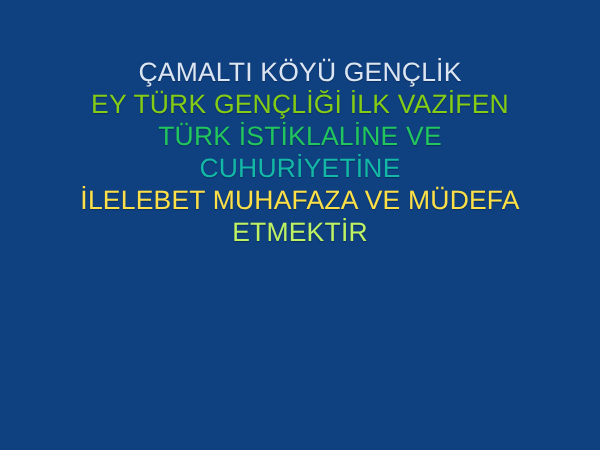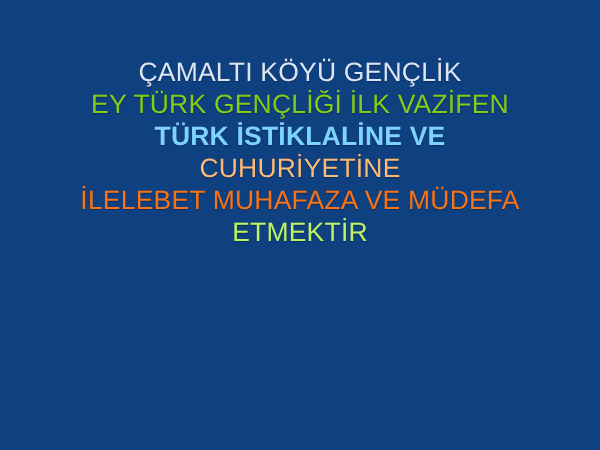--- a/index.html
+++ b/index.html
@@ -40,19 +40,19 @@
   }
 </style>
 </head>
 <body style="background: rgb(15, 64, 128);">
 
 <div class="slide" style="background: rgb(15, 64, 128);">
 
   <div class="text-block">
     <span class="text-line" style="color: rgb(220, 230, 242);">ÇAMALTI KÖYÜ GENÇLİK</span>
     <span class="text-line" style="color: #84cc16;">EY TÜRK GENÇLİĞİ İLK VAZİFEN</span>
-    <span class="text-line" style="color: #7dd3fc; font-weight: bold;">TÜRK İSTİKLALİNE VE</span>
-    <span class="text-line" style="color: #fdba74;">CUHURİYETİNE</span>
-    <span class="text-line" style="color: #f97316;">İLELEBET MUHAFAZA VE MÜDEFA</span>
+    <span class="text-line" style="color: #22c55e;">TÜRK İSTİKLALİNE VE</span>
+    <span class="text-line" style="color: #14b8a6;">CUHURİYETİNE</span>
+    <span class="text-line" style="color: #fde047;">İLELEBET MUHAFAZA VE MÜDEFA</span>
     <span class="text-line" style="color: #bef264;">ETMEKTİR</span>
   </div>
 
 </div>
 
 </body></html>

